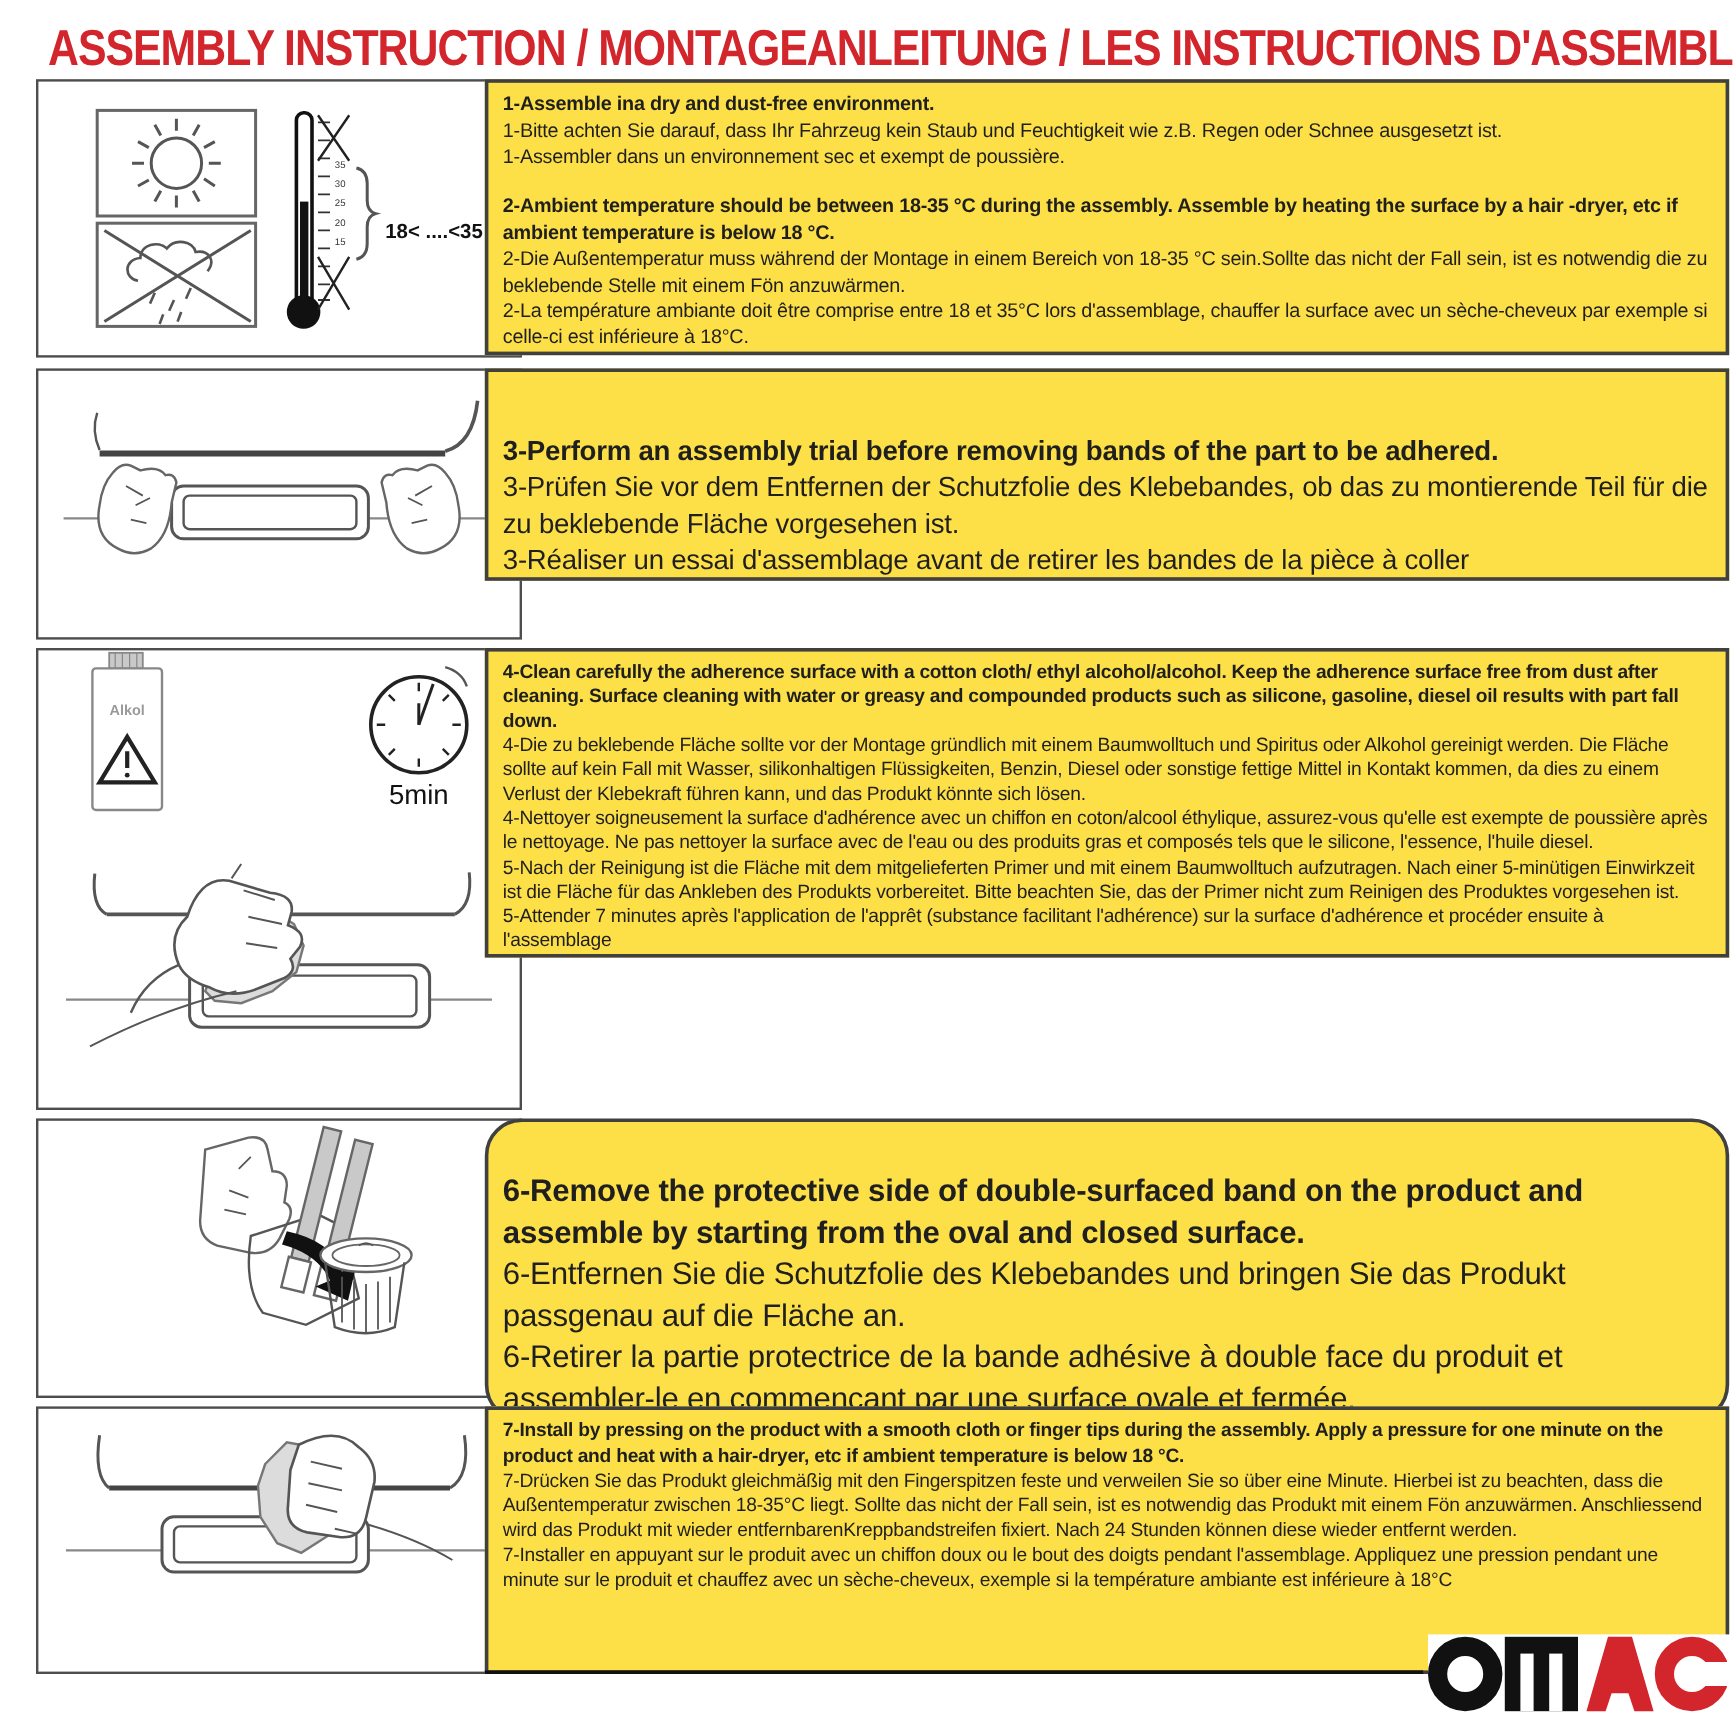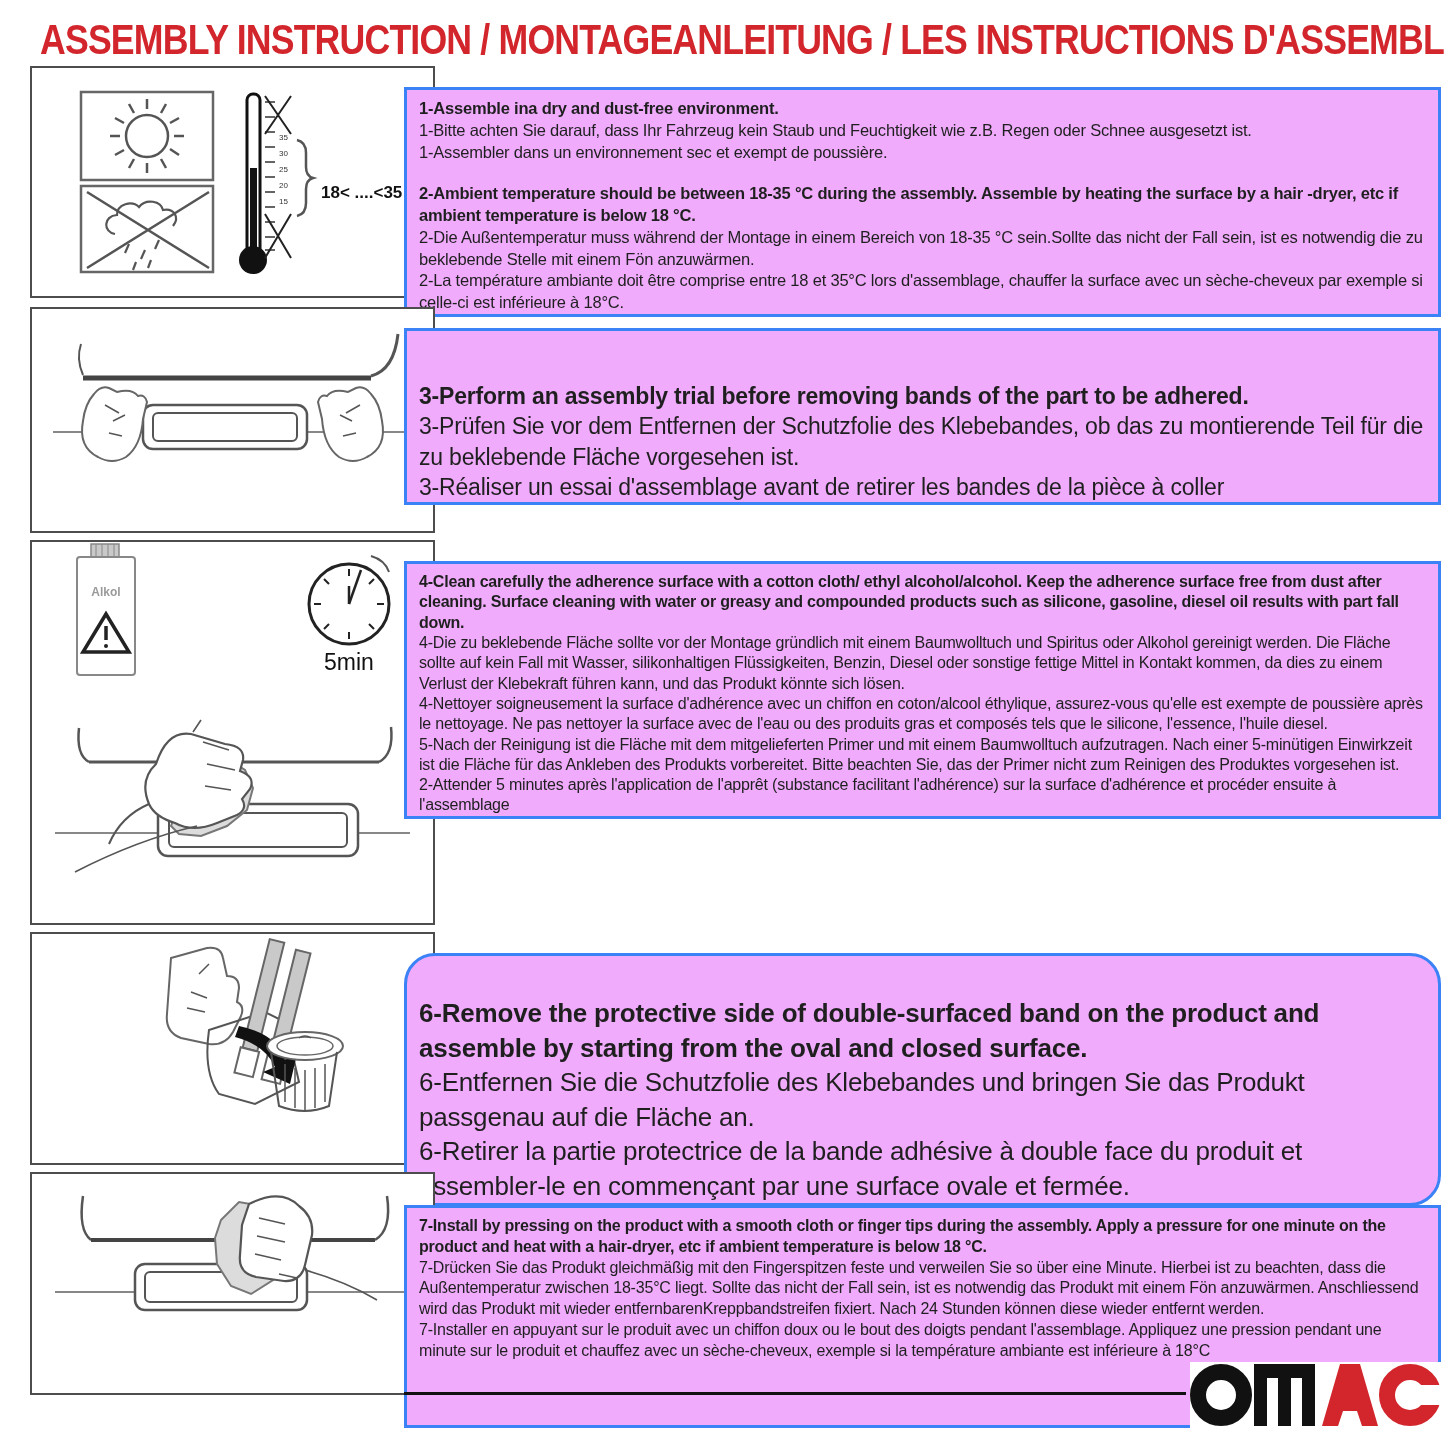--- a/index.html
+++ b/index.html
@@ -4,22 +4,22 @@
 <style>
   html,body{margin:0;padding:0;background:#ffffff;}
   body{width:1445px;height:1445px;position:relative;overflow:hidden;
        font-family:"Liberation Sans","DejaVu Sans",sans-serif;color:#1f1f1f;}
   .page-title{position:absolute;left:40px;top:16px;font-size:42px;font-weight:bold;
        color:#d2252c;letter-spacing:-1px;white-space:nowrap;
        transform:scaleX(0.85);transform-origin:left top;}
   .row{position:absolute;left:0;width:1445px;}
   .illus{position:absolute;left:30px;width:405px;background:#fff;border:2px solid #4d4d4d;box-sizing:border-box;}
   .illus svg{display:block;width:100%;height:100%;}
-  .txt{position:absolute;left:404px;width:1037px;background:#f0abfc;border:3px solid #3b82f6;
-       box-sizing:border-box;padding:8px 14px 0 12px;letter-spacing:-0.2px;margin-top:21px;}
+  .txt{position:absolute;left:404px;width:1037px;background:#fde047;border:3px solid #404040;
+       box-sizing:border-box;padding:8px 14px 0 12px;letter-spacing:-0.2px;}
   .txt p{margin:0;}
   .b{font-weight:bold;}
   .gap{margin-top:20px !important;}
   .s1{font-size:16.5px;line-height:1.32;}
   .s2{font-size:23px;line-height:1.32;padding-top:50px;}
   .s3{font-size:16px;line-height:1.27;}
   .s4{font-size:26px;line-height:1.33;padding-top:40px;border-radius:31px;}
   .s5{font-size:16px;line-height:1.3;}
   .ln{stroke:#555;fill:none;}
   .footer-line{position:absolute;left:404px;top:1392px;width:782px;height:3px;background:#111;}
@@ -136,21 +136,21 @@
         <path class="ln" stroke-width="2" d="M56 302q12-28 40-40"></path>
         <path class="ln" stroke-width="1.6" d="M22 330q62-32 122-46"></path>
       </g>
     </svg>
   </div>
   <div class="txt s3">
     <p class="b">4-Clean carefully the adherence surface with a cotton cloth/ ethyl alcohol/alcohol. Keep the adherence surface free from dust after cleaning. Surface cleaning with water or greasy and compounded products such as silicone, gasoline, diesel oil results with part fall down.</p>
     <p>4-Die zu beklebende Fläche sollte vor der Montage gründlich mit einem Baumwolltuch und Spiritus oder Alkohol gereinigt werden. Die Fläche sollte auf kein Fall mit Wasser, silikonhaltigen Flüssigkeiten, Benzin, Diesel oder sonstige fettige Mittel in Kontakt kommen, da dies zu einem Verlust der Klebekraft führen kann, und das Produkt könnte sich lösen.</p>
     <p>4-Nettoyer soigneusement la surface d'adhérence avec un chiffon en coton/alcool éthylique, assurez-vous qu'elle est exempte de poussière après le nettoyage. Ne pas nettoyer la surface avec de l'eau ou des produits gras et composés tels que le silicone, l'essence, l'huile diesel.</p>
     <p>5-Nach der Reinigung ist die Fläche mit dem mitgelieferten Primer und mit einem Baumwolltuch aufzutragen. Nach einer 5-minütigen Einwirkzeit ist die Fläche für das Ankleben des Produkts vorbereitet. Bitte beachten Sie, das der Primer nicht zum Reinigen des Produktes vorgesehen ist.</p>
-    <p>2-Attender 5 minutes après l'application de l'apprêt (substance facilitant l'adhérence) sur la surface d'adhérence et procéder ensuite à l'assemblage</p>
+    <p>5-Attender 7 minutes après l'application de l'apprêt (substance facilitant l'adhérence) sur la surface d'adhérence et procéder ensuite à l'assemblage</p>
   </div>
 </div>
 
 <div class="row" style="top:932px;height:233px;">
   <div class="illus" style="top:0;height:233px;">
     <svg viewBox="0 0 359 229">
       <g>
         <path d="M118 24l36-10q14-2 16 10l4 18q12 0 12 12l-2 14q8 4 4 14l-8 16q-8 14-24 12l-28-6q-16-6-14-24z" fill="#fff" stroke="#666" stroke-width="2"></path>
         <path class="ln" stroke-width="1.5" d="M138 58l16 6M134 74l18 4M146 40l10-10"></path>
       </g>
@@ -192,21 +192,21 @@
       <rect x="82" y="90" width="172" height="46" rx="10" fill="#fff" stroke="#555" stroke-width="2.5"></rect>
       <rect x="92" y="98" width="152" height="30" rx="5" fill="#fff" stroke="#555" stroke-width="2"></rect>
       <g>
         <path d="M168 46l18-18l22 4l12 22l10 26l-10 26l-22 14l-20-8l-14-22l-2-26z" fill="#dcdcdc" stroke="#777" stroke-width="2"></path>
         <path d="M196 30q32-16 50 2q15 11 13 29l-7 30q-4 17-21 16l-28-4q-18-4-16-22l2-30z" fill="#fff" stroke="#555" stroke-width="2.2"></path>
         <path class="ln" stroke-width="1.6" d="M206 44l26 6M204 62l28 6M202 80l26 6M226 100l18 4"></path>
         <path class="ln" stroke-width="1.6" d="M252 96q42 12 72 30"></path>
       </g>
     </svg>
   </div>
-  <div class="txt s5" style="top:12px;height:223px;">
+  <div class="txt s5" style="top:0;height:223px;">
     <p class="b">7-Install by pressing on the product with a smooth cloth or finger tips during the assembly. Apply a pressure for one minute on the product and heat with a hair-dryer, etc if ambient temperature is below 18 °C.</p>
     <p>7-Drücken Sie das Produkt gleichmäßig mit den Fingerspitzen feste und verweilen Sie so über eine Minute. Hierbei ist zu beachten, dass die Außentemperatur zwischen 18-35°C liegt. Sollte das nicht der Fall sein, ist es notwendig das Produkt mit einem Fön anzuwärmen. Anschliessend wird das Produkt mit wieder entfernbarenKreppbandstreifen fixiert. Nach 24 Stunden können diese wieder entfernt werden.</p>
     <p>7-Installer en appuyant sur le produit avec un chiffon doux ou le bout des doigts pendant l'assemblage. Appliquez une pression pendant une minute sur le produit et chauffez avec un sèche-cheveux, exemple si la température ambiante est inférieure à 18°C</p>
   </div>
 </div>
 
 <div class="footer-line"></div>
 
 <div class="logo">
   <svg viewBox="0 0 252 66">

